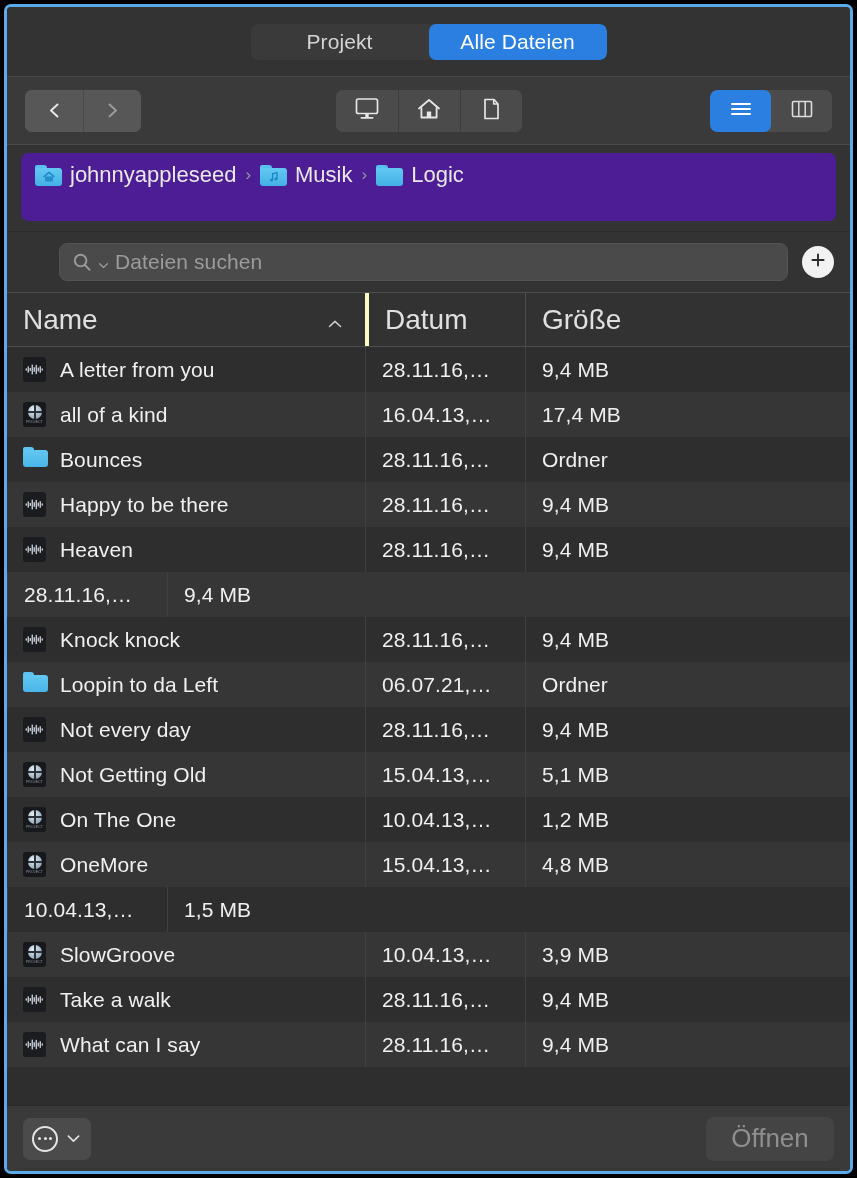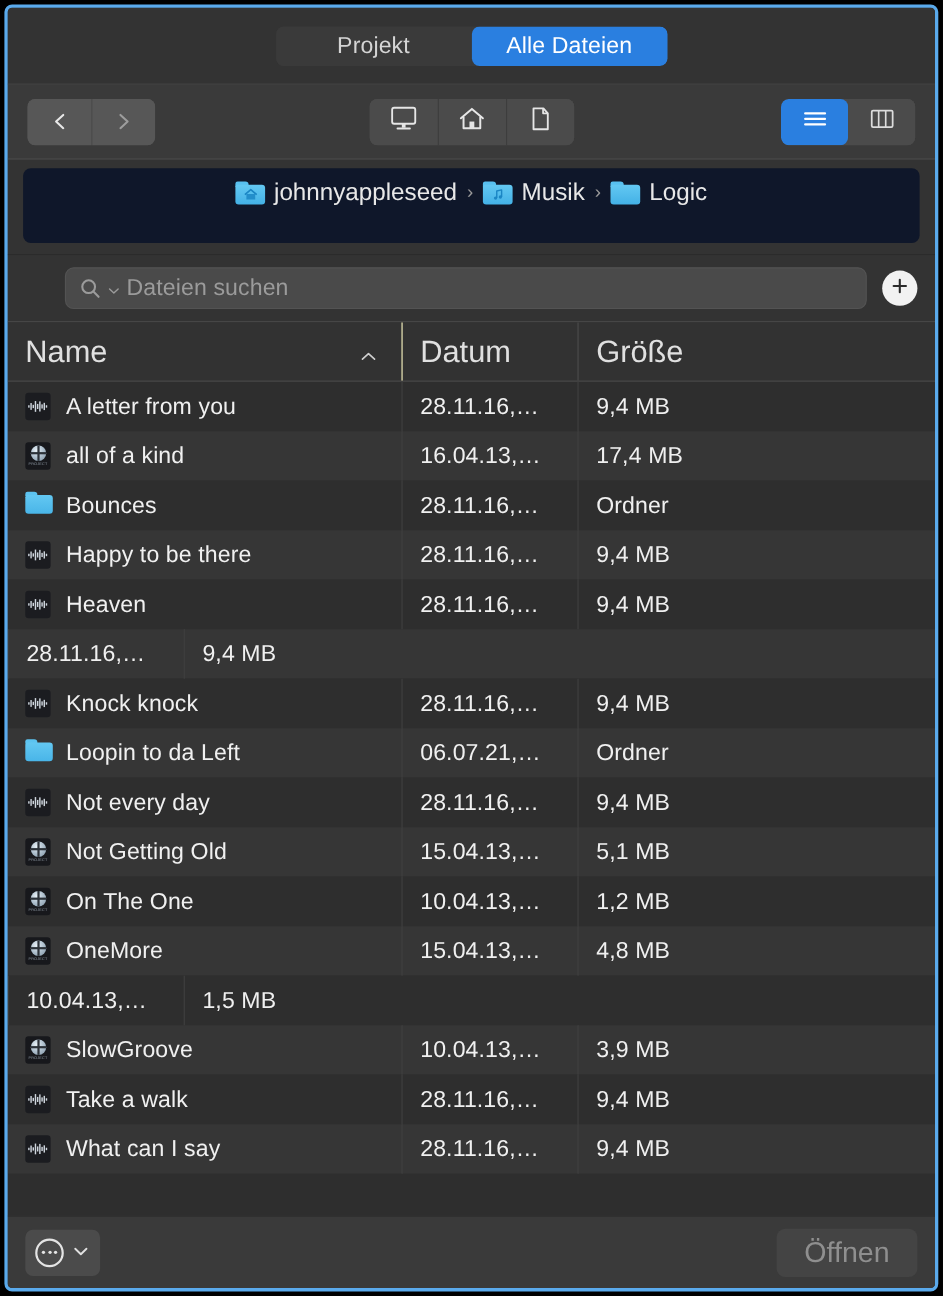--- a/index.html
+++ b/index.html
@@ -113,26 +113,25 @@
 
   
   .pathbar-wrap {
     flex: 0 0 86px;
     background: #333333;
     padding: 8px 14px 10px 14px;
     border-bottom: 1px solid #2b2b2b;
   }
   .pathbar {
     height: 68px;
-    background: #0f172a;
+    background: #4c1d95;
     border-radius: 7px;
     display: flex;
     align-items: flex-start;
     padding: 9px 14px;
-    justify-content: center;
   }
   .crumbs { display: flex; align-items: center; }
   .crumb { display: flex; align-items: center; gap: 8px; }
   .crumb-label {
     font-size: 22px;
     color: #e8e8e8;
     white-space: nowrap;
   }
   .crumb-sep {
     color: #9a9a9a;
@@ -219,21 +218,21 @@
   }
   .th {
     font-size: 28px;
     color: #e0e0e0;
     display: flex;
     align-items: center;
     height: 100%;
     padding-left: 16px;
   }
   .th.c-name { width: 358px; position: relative; }
-  .th.c-date { width: 160px; border-left: 1px solid #fef9c3; }
+  .th.c-date { width: 160px; border-left: 4px solid #fef9c3; }
   .th.c-size { flex: 1; border-left: 1px solid #4d4d4d; }
   .sort-caret {
     position: absolute;
     right: 22px; top: 50%;
     transform: translateY(-50%);
   }
 
   .tbody { flex: 1 1 auto; overflow: hidden; }
   .row {
     display: flex;

